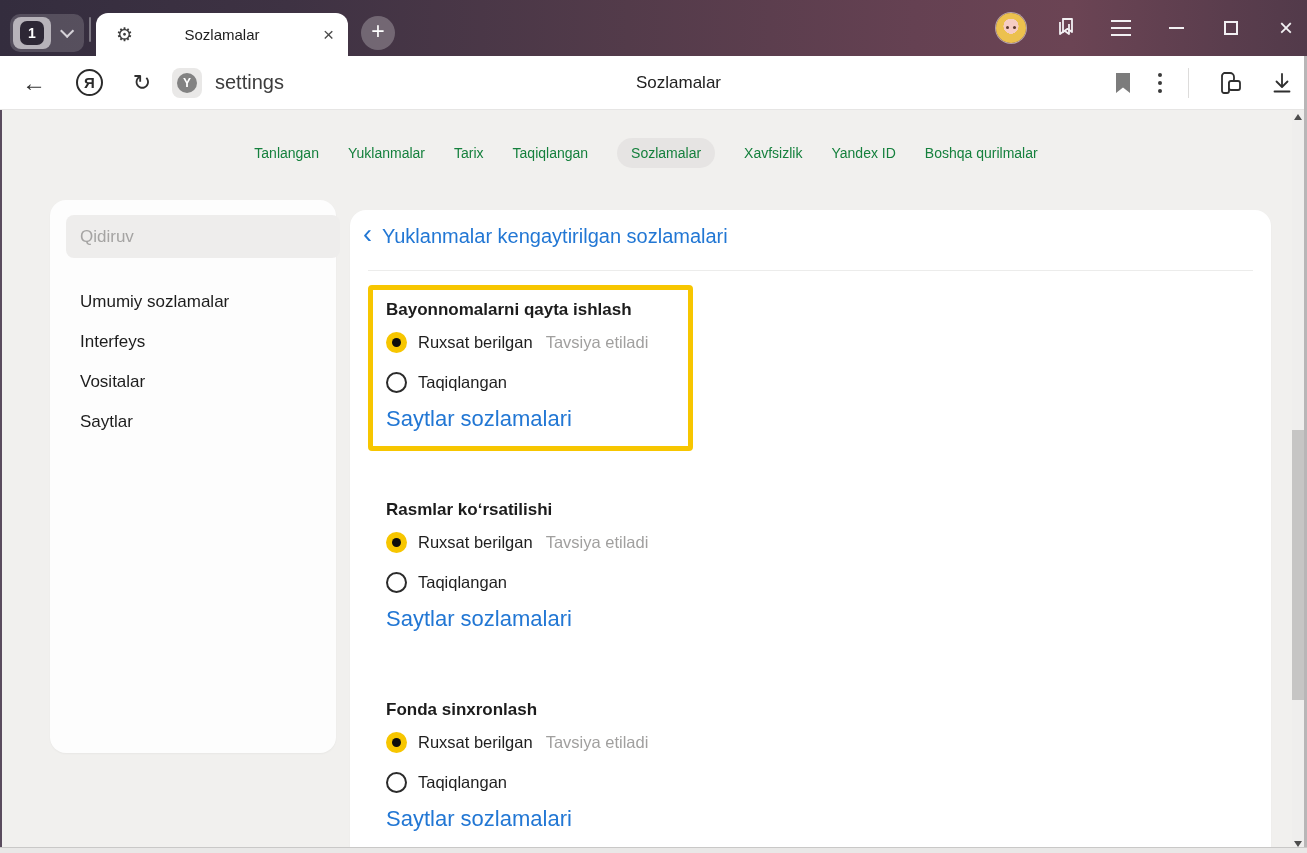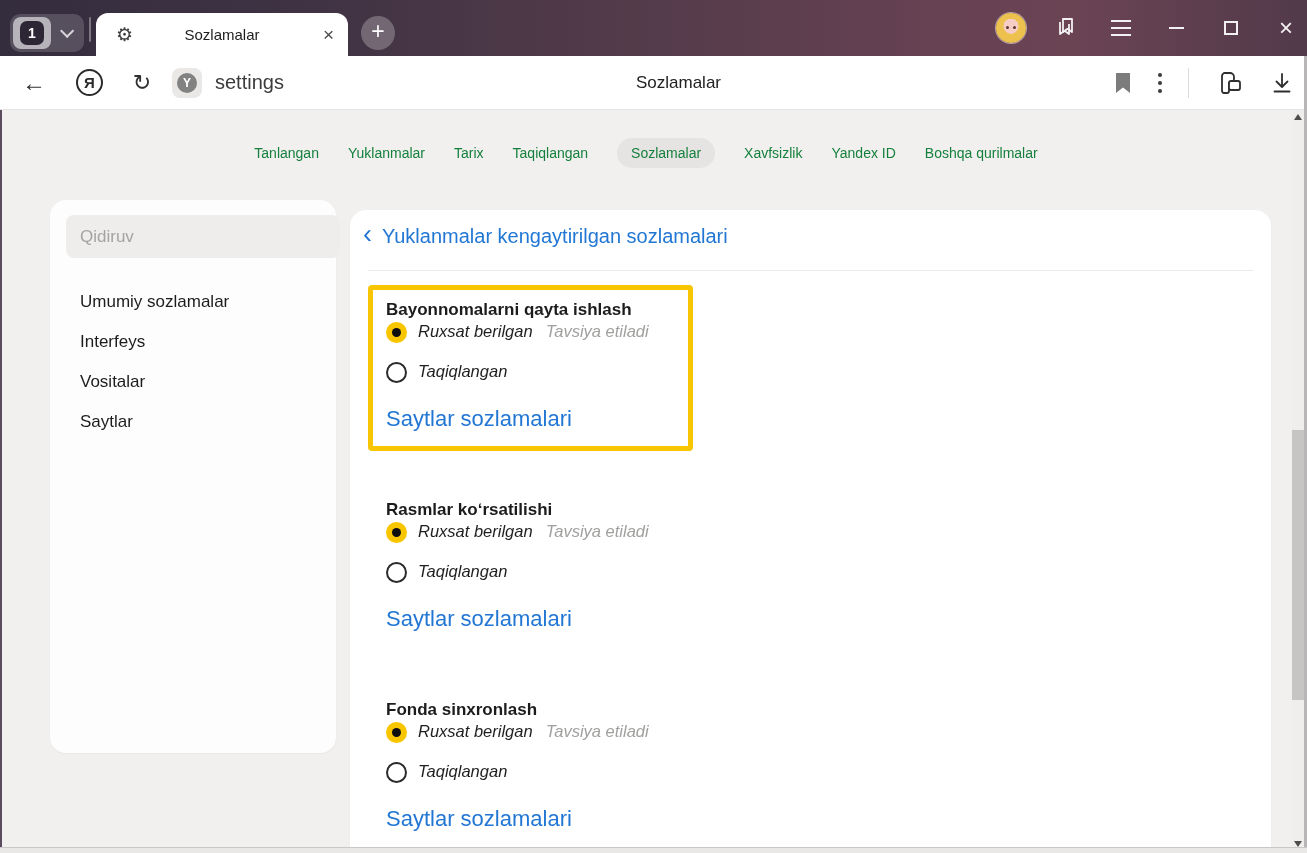--- a/index.html
+++ b/index.html
@@ -80,21 +80,21 @@
     border-radius:16px 16px 0 0; box-shadow:0 1px 2px rgba(0,0,0,.04); }
   .page-heading { position:absolute; left:13px; top:14px; display:flex; align-items:center; cursor:pointer; }
   .page-heading .chev { font-size:27px; color:#2277d4; line-height:1; margin-top:-3px; }
   .page-heading .txt { margin-left:10px; font-size:20px; color:#2277d4; }
   .heading-divider { position:absolute; left:18px; right:18px; top:60px; height:1px; background:#ececeb; }
 
   .sec { position:absolute; left:18px; width:325px; height:166px; border:5px solid transparent;
     border-radius:4px; padding:8px 13px; }
   .sec.highlighted { border-color:#f7c600; }
   .sec-title { font-size:17px; font-weight:bold; color:#1c1c1c; line-height:24px; }
-  .opt { display:flex; height:40px; cursor:pointer;font-style:italic; }
+  .opt { display:flex; align-items:center; height:40px; cursor:pointer; }
   .radio { width:21px; height:21px; border-radius:50%; flex:0 0 21px; position:relative; }
   .radio.sel { background:#f7c600; }
   .radio.sel::after { content:""; position:absolute; left:6px; top:6px; width:9px; height:9px; border-radius:50%; background:#0d0d0d; }
   .radio.unsel { background:#fff; border:2px solid #2b2b2b; }
   .opt-label { margin-left:11px; font-size:16.5px; color:#1f1f1f; }
   .opt-note { margin-left:13px; font-size:16.5px; color:#a1a09f; }
   .sec-link { margin-top:4px; display:inline-block; font-size:22px; color:#2277d4; cursor:pointer; }
 
   
   .scrollbar { position:absolute; right:3px; top:0; width:12px; height:743px; background:#efeeed; }

